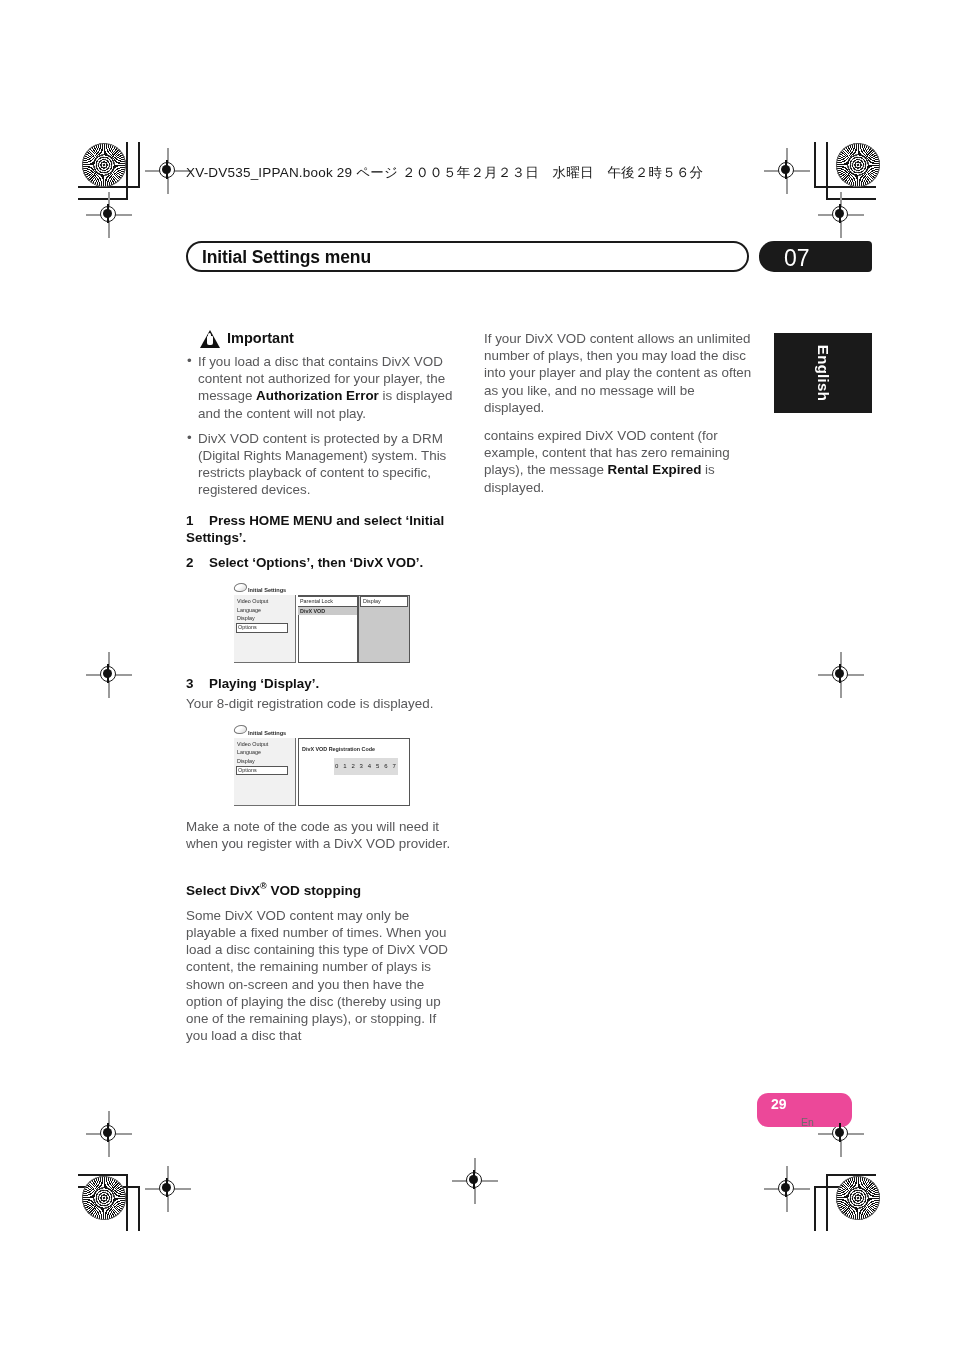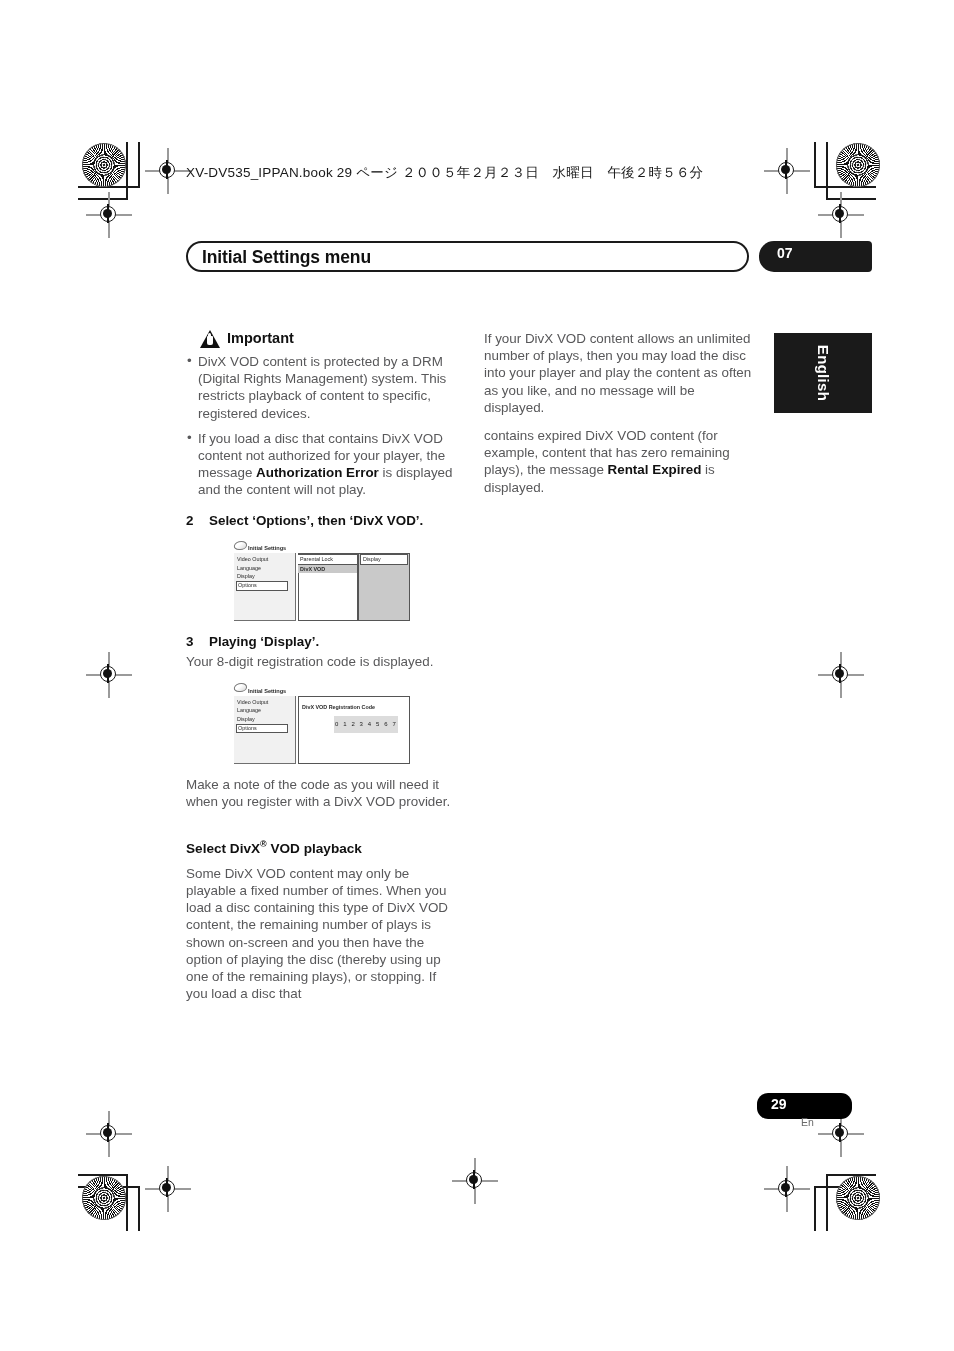--- a/index.html
+++ b/index.html
@@ -98,24 +98,24 @@
   }
   .chapter-num-badge {
     position: absolute;
     left: 759px; top: 241px;
     width: 113px; height: 31px;
     background: #1a1a1a;
     border-radius: 15px 4px 4px 15px;
   }
   .chapter-num-badge span {
     position: absolute;
-    left: 18px; top: 4px;
+    left: 25px; top: 4px;
     color: #fff;
-    font-size: 14px;
-    font-weight: bold;
+    font-size: 23px;
+    font-weight: normal;
   }
 
   
   .lang-tab {
     position: absolute;
     left: 774px; top: 333px;
     width: 98px; height: 80px;
     background: #1a1a1a;
   }
   .lang-tab span {
@@ -348,22 +348,22 @@
     letter-spacing: 1.6px;
     color: #1a1a1a;
     background: #dcdcdc;
     padding: 0 1px;
   }
 
   
   .pagenum-pill {
     position: absolute;
     left: 757px; top: 1093px;
-    width: 95px; height: 26px;
-    background: #000000;
+    width: 95px; height: 34px;
+    background: #ec4899;
     border-radius: 11px;
   }
   .pagenum-pill span {
     position: absolute;
     left: 14px; top: 3px;
     color: #fff;
     font-size: 14px;
     font-weight: bold;
   }
   .pagenum-en {
@@ -478,28 +478,31 @@
   <div class="important-head">
     <span class="tri-icon">
       <span class="tri"></span>
         <span class="hand"></span>
     </span>
     <span class="important-title">Important</span>
   </div>
 
   <ul class="bullets">
     <li>
+      <span>If you load a disc that contains DivX VOD content not authorized for your player, the message </span><b>Authorization Error</b><span> is displayed and the content will not play.</span>
+    </li>
+    <li>
       <span>DivX VOD content is protected by a DRM (Digital Rights Management) system. This restricts playback of content to specific, registered devices.</span>
     </li>
-    <li>
-      <span>If you load a disc that contains DivX VOD content not authorized for your player, the message </span><b>Authorization Error</b><span> is displayed and the content will not play.</span>
-    </li>
   </ul>
 
 
+  <div class="step">
+    <span class="n">1</span><span>Press HOME MENU and select ‘Initial Settings’.</span>
+  </div>
 
   <div class="step">
     <span class="n">2</span><span>Select ‘Options’, then ‘DivX VOD’.</span>
   </div>
 
   <div class="osd">
     <div class="osd-disc"></div>
     <div class="osd-titletext">Initial Settings</div>
     <div class="osd-left"></div>
     <div class="osd-leftlist">
@@ -532,21 +535,21 @@
       <div>Display</div>
       <div class="sel">Options</div>
     </div>
     <div class="osd-mid-wide"></div>
     <div class="osd-panel-title">DivX VOD Registration Code</div>
     <div class="osd-code">0 1 2 3 4 5 6 7</div>
   </div>
 
   <p>Make a note of the code as you will need it when you register with a DivX VOD provider.</p>
 
-  <h3 class="sub tight"><span>Select DivX</span><sup>®</sup><span> VOD playback</span></h3>
+  <h3 class="sub tight"><span>Select DivX</span><sup>®</sup><span> VOD stopping</span></h3>
 
   <p>Some DivX VOD content may only be playable a fixed number of times. When you load a disc containing this type of DivX VOD content, the remaining number of plays is shown on-screen and you then have the option of playing the disc (thereby using up one of the remaining plays), or stopping. If you load a disc that</p>
 </div>
 
 <div class="col col-right">
   <p>If your DivX VOD content allows an unlimited number of plays, then you may load the disc into your player and play the content as often as you like, and no message will be displayed.</p>
   <p><span>contains expired DivX VOD content (for example, content that has zero remaining plays), the message </span><b>Rental Expired</b><span> is displayed.</span></p>
 </div>
 
 <div class="pagenum-pill">

